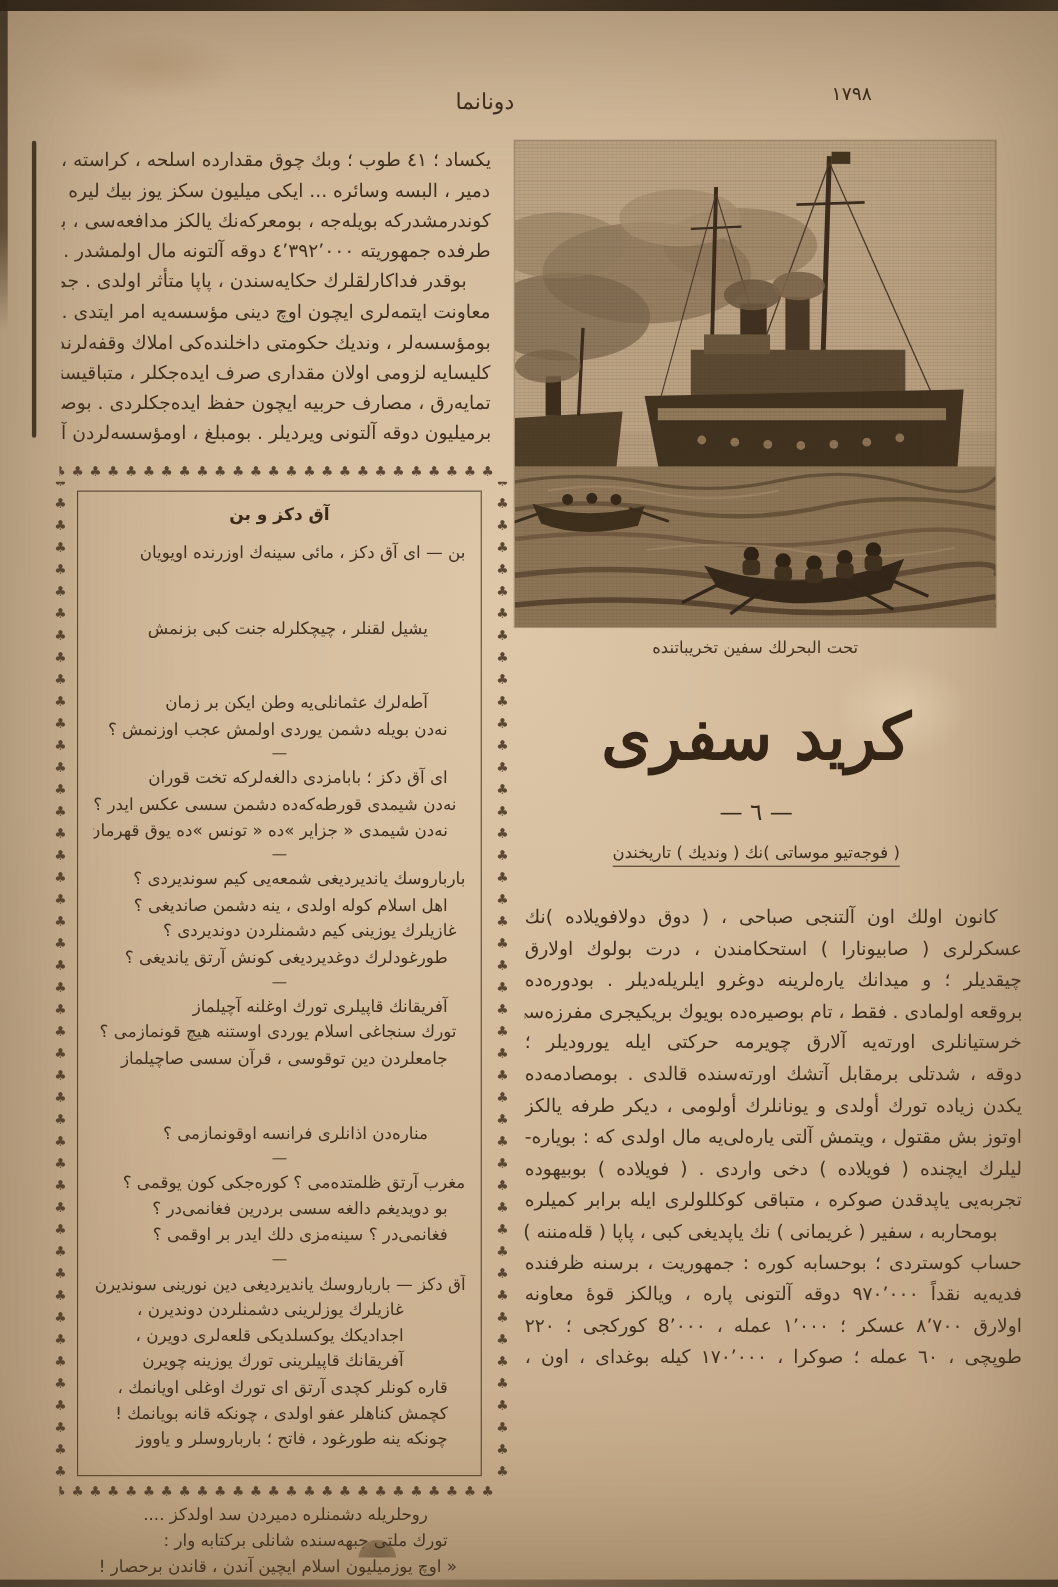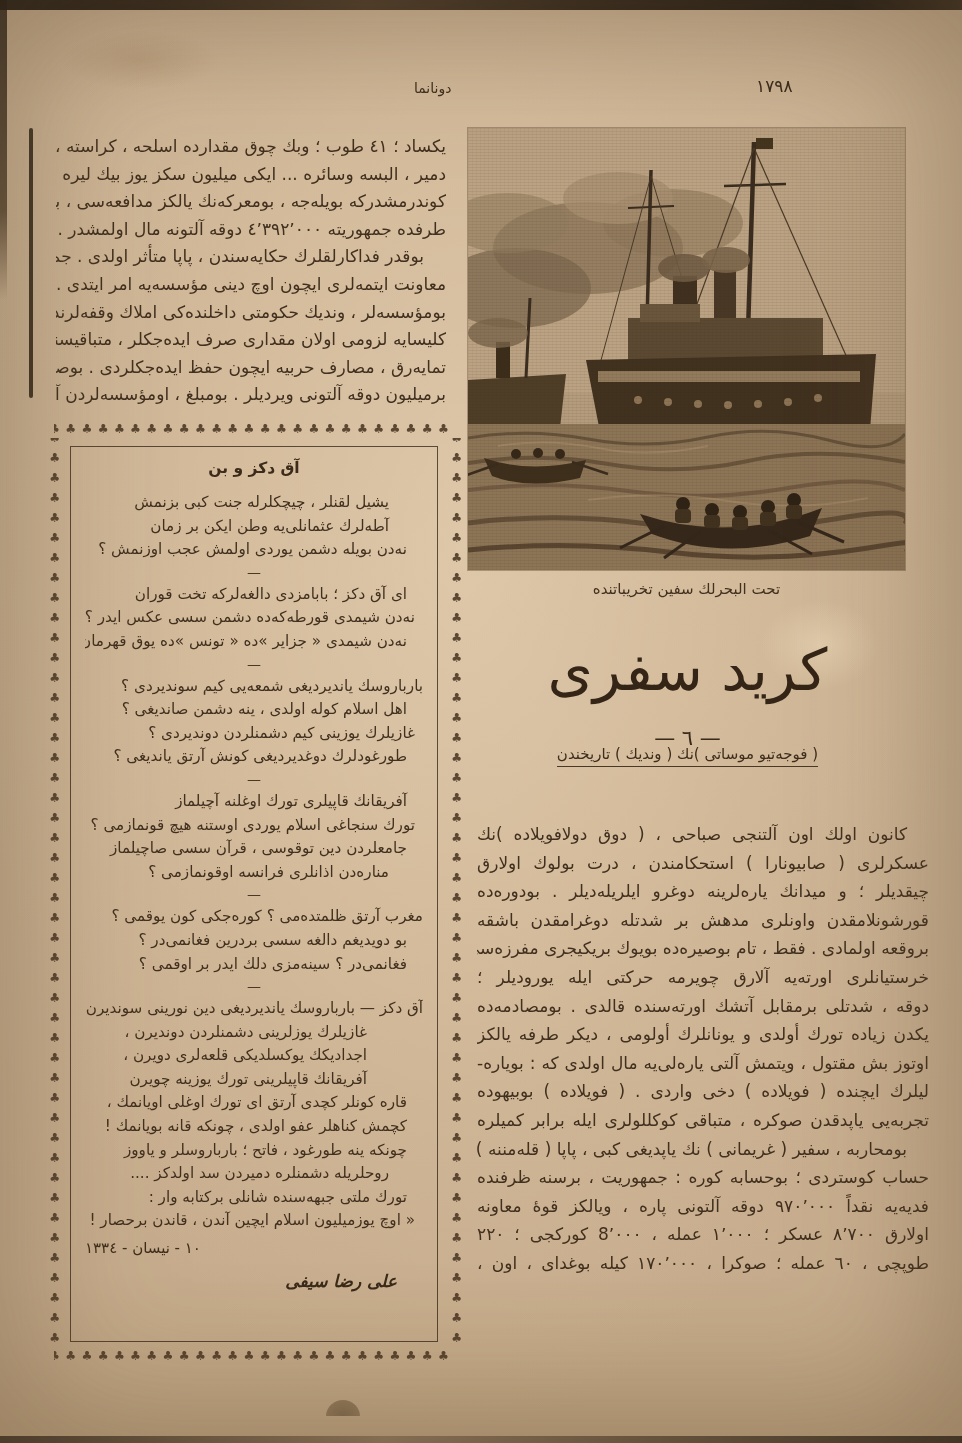--- a/index.html
+++ b/index.html
@@ -25,21 +25,21 @@
     background:linear-gradient(90deg,rgba(30,22,14,.75),rgba(60,45,28,.35) 40%,rgba(25,18,11,.8));}
   .blot{position:absolute;left:326px;top:1400px;width:34px;height:16px;border-radius:50% 50% 0 0/100% 100% 0 0;
     background:radial-gradient(ellipse at 50% 100%,#4e3a24,#78603f);opacity:.55;}
   .stain1{position:absolute;left:760px;top:600px;width:120px;height:90px;border-radius:50%;
     background:radial-gradient(ellipse,rgba(240,222,190,.5),rgba(240,222,190,0) 70%);}
   .stain2{position:absolute;left:60px;top:30px;width:160px;height:60px;border-radius:50%;
     background:radial-gradient(ellipse,rgba(150,120,80,.25),rgba(150,120,80,0) 70%);}
   .col-rule{position:absolute;left:29px;top:128px;width:4px;height:270px;background:#291e13;opacity:.85;border-radius:2px;}
 
   
-  .journal-title{position:absolute;left:414px;top:80px;font-size:14px;color:#3e2d1d;letter-spacing:1px;}
+  .journal-title{position:absolute;left:414px;top:80px;font-size:20px;color:#3e2d1d;letter-spacing:1px;}
   .page-number{position:absolute;left:756px;top:76px;font-size:17px;letter-spacing:3px;color:#3a2a1a;}
 
   
   .ottoman{direction:rtl; unicode-bidi:embed;}
   .top-article{position:absolute;left:56px;top:133px;width:390px;font-size:17px;line-height:27.6px;color:#41301f;}
   .right-article{position:absolute;left:477px;top:820px;width:452px;font-size:17px;line-height:28.6px;color:#41301f;}
   .tline{text-align:justify;text-align-last:justify;white-space:nowrap;overflow:hidden;}
   .tline.pend{text-align-last:right;}
   .tline.pstart{padding-right:22px;}
 
@@ -48,37 +48,37 @@
     box-shadow:inset 0 0 36px 8px rgba(56,42,26,.55), 0 0 0 1px rgba(70,52,32,.35);}
   .illus svg{display:block;width:100%;height:100%;}
   .illus .texture{position:absolute;inset:0;pointer-events:none;opacity:.5;
     background:
       repeating-linear-gradient(0deg, rgba(58,43,27,.16) 0 1px, rgba(0,0,0,0) 1px 3px),
       repeating-linear-gradient(90deg, rgba(58,43,27,.08) 0 1px, rgba(0,0,0,0) 1px 4px);}
   .caption{position:absolute;left:468px;top:580px;width:437px;text-align:center;font-size:15px;color:#43311f;}
 
   
   .art-title{position:absolute;left:470px;top:636px;width:435px;text-align:center;
-    font-size:58px;font-weight:normal;color:#342517;font-family:"DejaVu Serif", serif;}
+    font-size:58px;font-weight:bold;color:#342517;font-family:"DejaVu Serif", serif;}
   .art-no{position:absolute;left:470px;top:726px;width:435px;text-align:center;font-size:21px;color:#3a2a1a;letter-spacing:4px;}
-  .art-src{position:absolute;left:470px;top:745px;width:435px;text-align:center;font-size:15px;color:#3e2d1c;}
+  .art-src{position:absolute;left:470px;top:766px;width:435px;text-align:center;font-size:15px;color:#3e2d1c;}
   .art-src span{border-bottom:1.5px solid #4a3826;padding-bottom:3px;}
 
   
   .poem-frame{position:absolute;left:46px;top:424px;width:416px;height:940px;}
   .orn{position:absolute;color:#4e3a26;font-size:12.5px;line-height:14px;overflow:hidden;opacity:.9;}
   .orn-top{left:8px;top:-2px;width:400px;height:17px;letter-spacing:5px;white-space:nowrap;}
   .orn-bottom{left:8px;bottom:-2px;width:400px;height:17px;letter-spacing:5px;white-space:nowrap;}
   .orn-left,.orn-right{top:14px;width:16px;height:912px;writing-mode:vertical-rl;text-orientation:upright;letter-spacing:5px;white-space:nowrap;}
   .orn-left{left:-1px;} .orn-right{right:-1px;}
   .poem-inner{position:absolute;inset:22px 24px;border:1.5px solid rgba(58,42,26,.8);padding:12px 14px 8px;direction:rtl;}
   .poem-title{text-align:center;font-size:15.5px;font-weight:bold;color:#3c2b1a;margin-bottom:14px;}
   .stanza{font-size:15.2px;line-height:23.6px;color:#41301f;white-space:nowrap;}
   .pline{overflow:hidden;}
-  .ind1{padding-right:16px;} .ind2{padding-right:34px;} .ind3{padding-right:56px;} .ind4{padding-right:8px;}
+  .ind1{padding-right:16px;} .ind2{padding-right:34px;margin-top:45px;} .ind3{padding-right:56px;} .ind4{padding-right:8px;}
   .stz-div{text-align:center;color:#4a3826;line-height:16px;font-size:14px;margin:2px 0 3px;}
   .poem-date{text-align:left;font-size:15px;margin-top:6px;letter-spacing:2px;color:#3e2d1c;}
   .poem-sig{font-size:17px;font-style:italic;font-weight:bold;color:#3a2a1a;margin-top:14px;padding-right:26px;text-align:right;}
 </style>
 </head>
 <body>
 
 <div id="page">
 
   <div class="edge-top"></div>
@@ -187,21 +187,20 @@
   <div class="art-title ottoman">كريد سفرى</div>
   <div class="art-no">— ٦ —</div>
   <div class="art-src ottoman">
     <span>( فوجه‌تيو موساتى )نك ( ونديك ) تاريخندن</span>
   </div>
 
   <div class="right-article ottoman">
     <div class="tline pstart">كانون اولك اون آلتنجى صباحى ، ( دوق دولافويلاده )نك</div>
     <div class="tline">عسكرلرى ( صابيونارا ) استحكامندن ، درت بولوك اولارق</div>
     <div class="tline">چيقديلر ؛ و ميدانك ياره‌لرينه دوغرو ايلريله‌ديلر . بودوره‌ده</div>
-    <div class="tline">قورشونلامقدن واونلرى مدهش بر شدتله دوغرامقدن باشقه</div>
     <div class="tline">بروقعه اولمادى . فقط ، تام بوصيره‌ده بويوك بريكيجرى مفرزه‌سى ،</div>
     <div class="tline">خرستيانلرى اورته‌يه آلارق چويرمه حركتى ايله يوروديلر ؛</div>
     <div class="tline">دوقه ، شدتلى برمقابل آتشك اورته‌سنده قالدى . بومصادمه‌ده</div>
     <div class="tline">يكدن زياده تورك أولدى و يونانلرك أولومى ، ديكر طرفه يالكز</div>
     <div class="tline">اوتوز بش مقتول ، ويتمش آلتى ياره‌لى‌يه مال اولدى كه : بوياره-</div>
     <div class="tline">ليلرك ايچنده ( فويلاده ) دخى واردى . ( فويلاده ) بوبيهوده</div>
     <div class="tline">تجربه‌يى ياپدقدن صوكره ، متباقى كوكللولرى ايله برابر كميلره</div>
     <div class="tline pstart">بومحاربه ، سفير ( غريمانى ) نك ياپديغى كبى ، پاپا ( قله‌مننه )يه</div>
     <div class="tline">حساب كوستردى ؛ بوحسابه كوره : جمهوريت ، برسنه ظرفنده</div>
     <div class="tline">فديه‌يه نقداً ٩٧٠٬٠٠٠ دوقه آلتونى پاره ، ويالكز قوهٔ معاونه</div>
@@ -212,20 +211,21 @@
   <div class="poem-frame">
     <div class="orn orn-top">♣♣♣♣♣♣♣♣♣♣♣♣♣♣♣♣♣♣♣♣♣♣♣♣♣♣♣♣</div>
     <div class="orn orn-bottom">♣♣♣♣♣♣♣♣♣♣♣♣♣♣♣♣♣♣♣♣♣♣♣♣♣♣♣♣</div>
     <div class="orn orn-left">♣♣♣♣♣♣♣♣♣♣♣♣♣♣♣♣♣♣♣♣♣♣♣♣♣♣♣♣♣♣♣♣♣♣♣♣♣♣♣♣♣♣♣♣♣♣♣♣♣♣♣♣</div>
     <div class="orn orn-right">♣♣♣♣♣♣♣♣♣♣♣♣♣♣♣♣♣♣♣♣♣♣♣♣♣♣♣♣♣♣♣♣♣♣♣♣♣♣♣♣♣♣♣♣♣♣♣♣♣♣♣♣</div>
 
     <div class="poem-inner ottoman">
       <div class="poem-title">آق دكز و بن</div>
 
       <div class="stanza">
+        <div class="pline">بن — اى آق دكز ، مائى سينه‌ك اوزرنده اويويان</div>
         <div class="pline ind2">يشيل لقنلر ، چيچكلرله جنت كبى بزنمش</div>
         <div class="pline ind2">آطه‌لرك عثمانلى‌يه وطن ايكن بر زمان</div>
         <div class="pline ind1">نه‌دن بويله دشمن يوردى اولمش عجب اوزنمش ؟</div>
       </div>
       <div class="stz-div">—</div>
 
       <div class="stanza">
         <div class="pline ind1">اى آق دكز ؛ بابامزدى دالغه‌لركه تخت قوران</div>
         <div class="pline ind4">نه‌دن شيمدى قورطه‌كه‌ده دشمن سسى عكس ايدر ؟</div>
         <div class="pline ind1">نه‌دن شيمدى « جزاير »ده « تونس »ده يوق قهرمان ؟</div>

